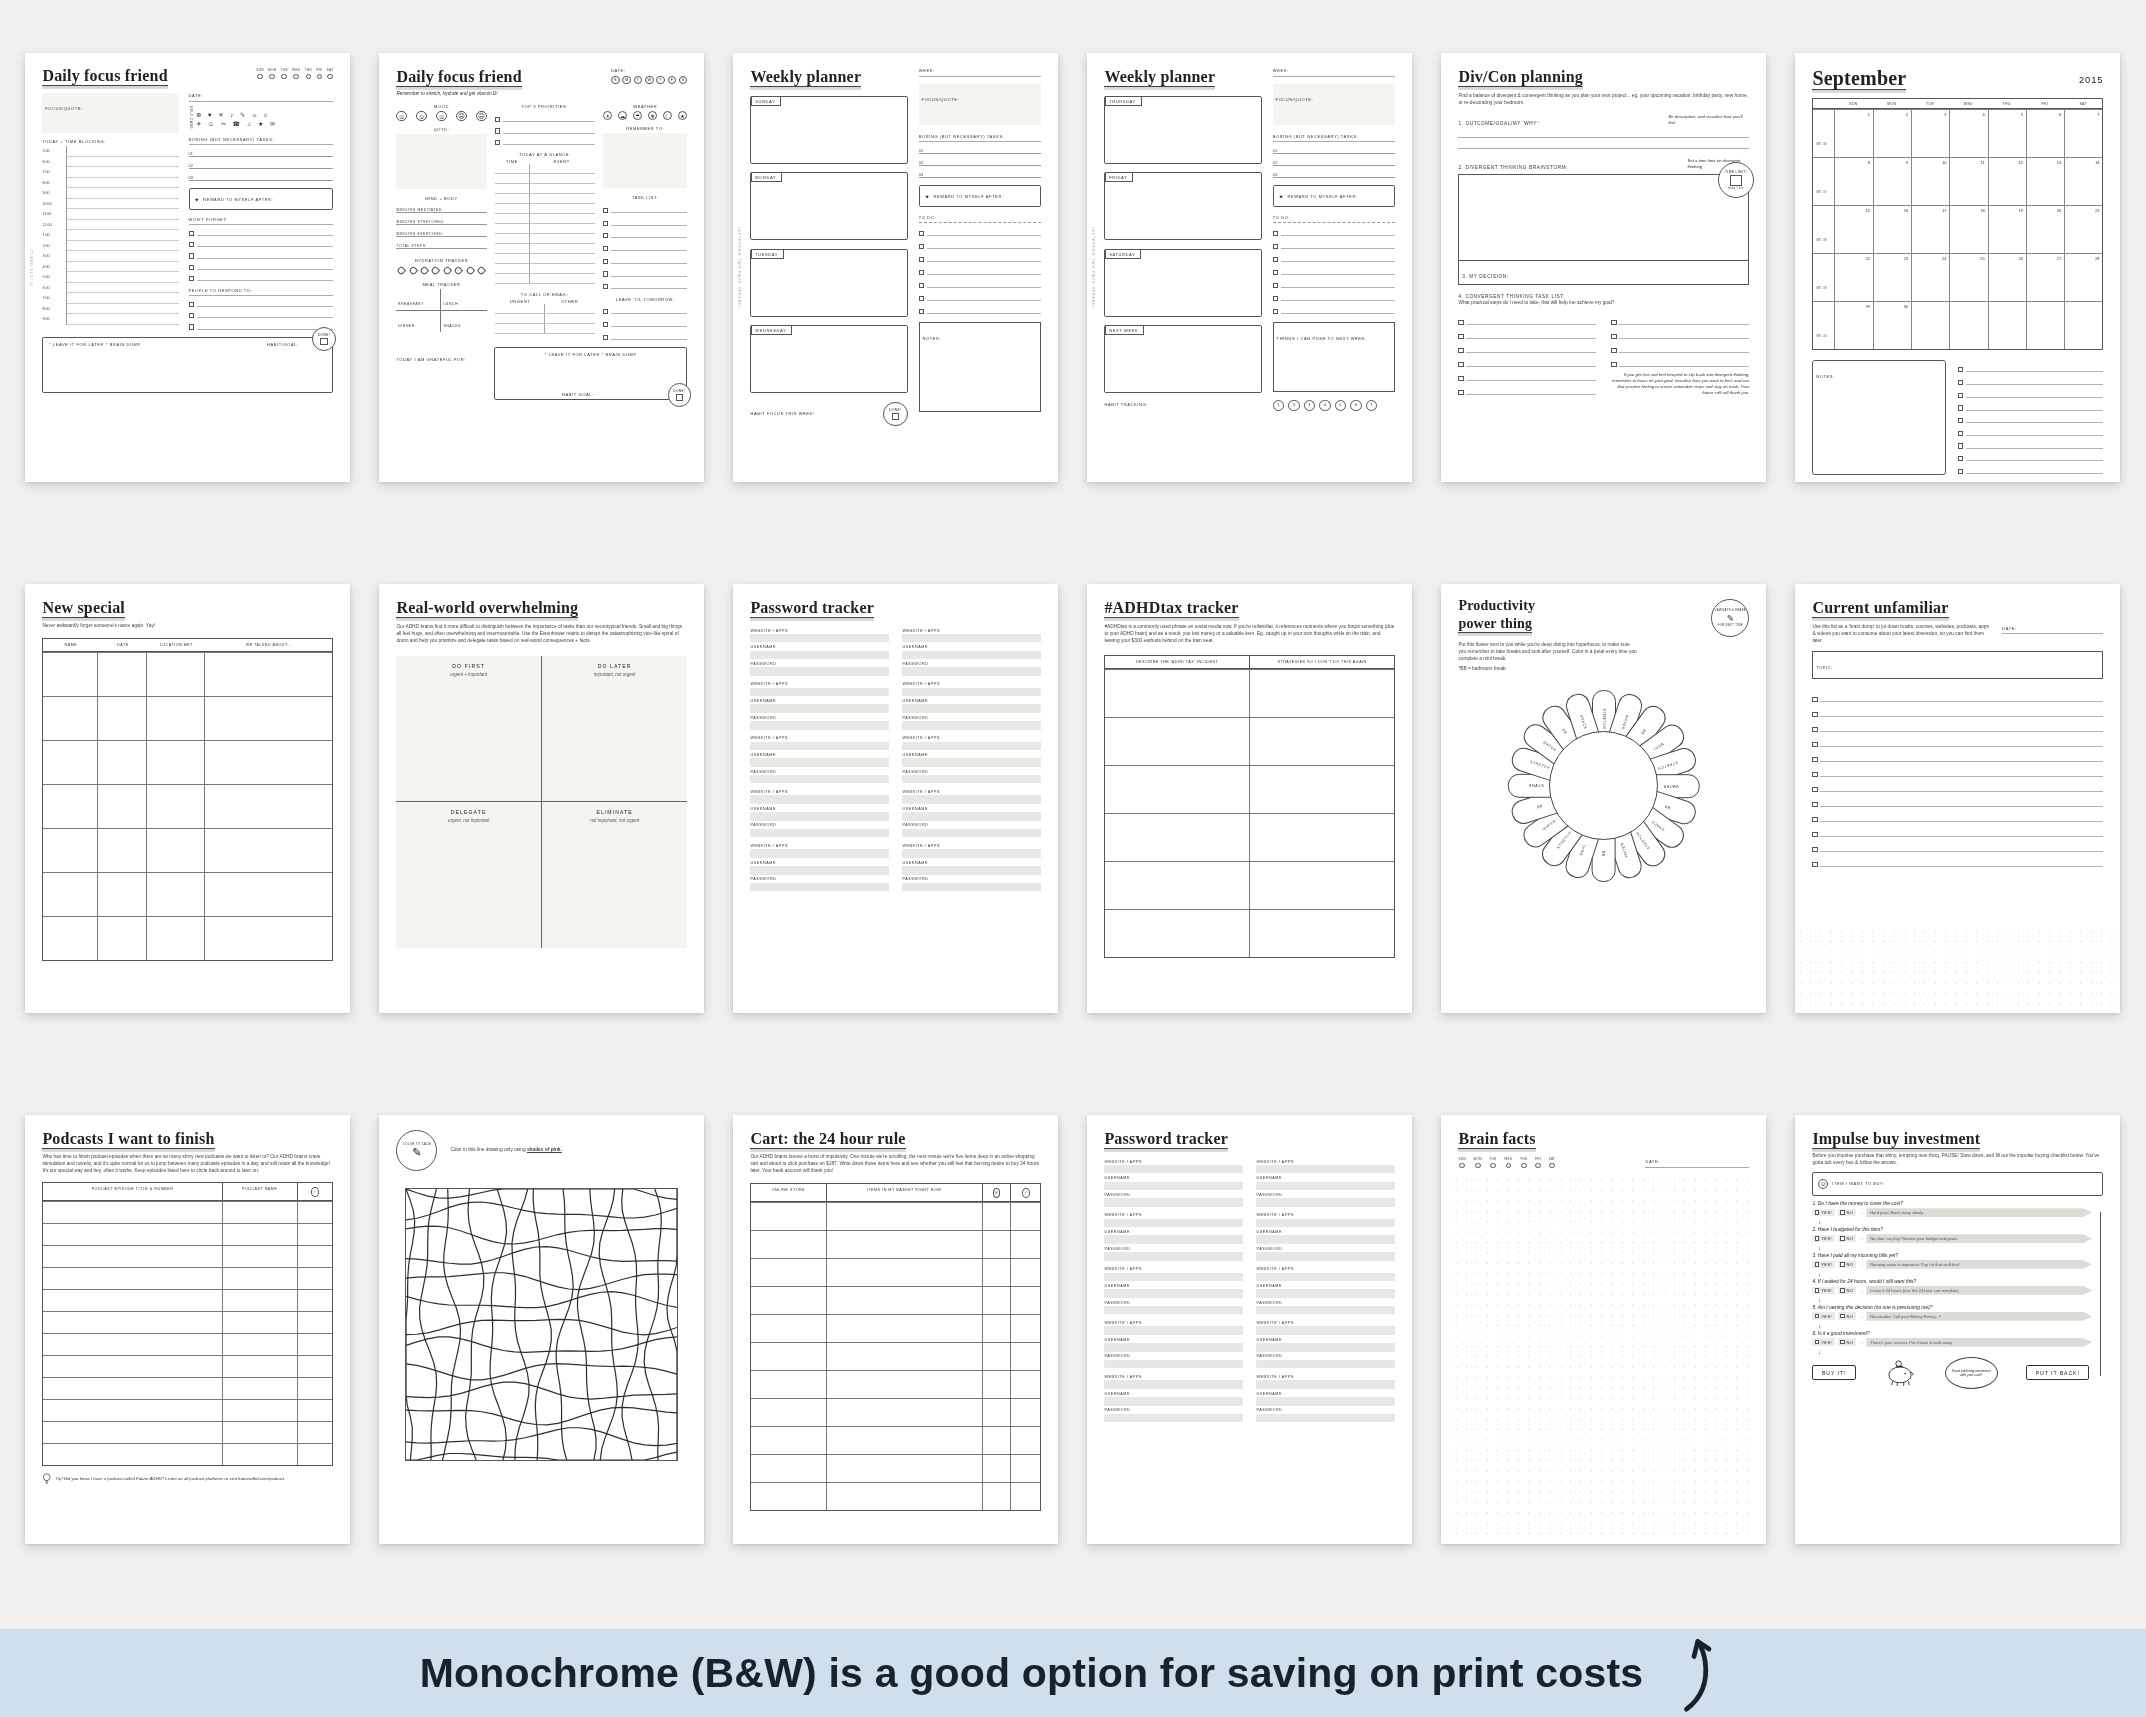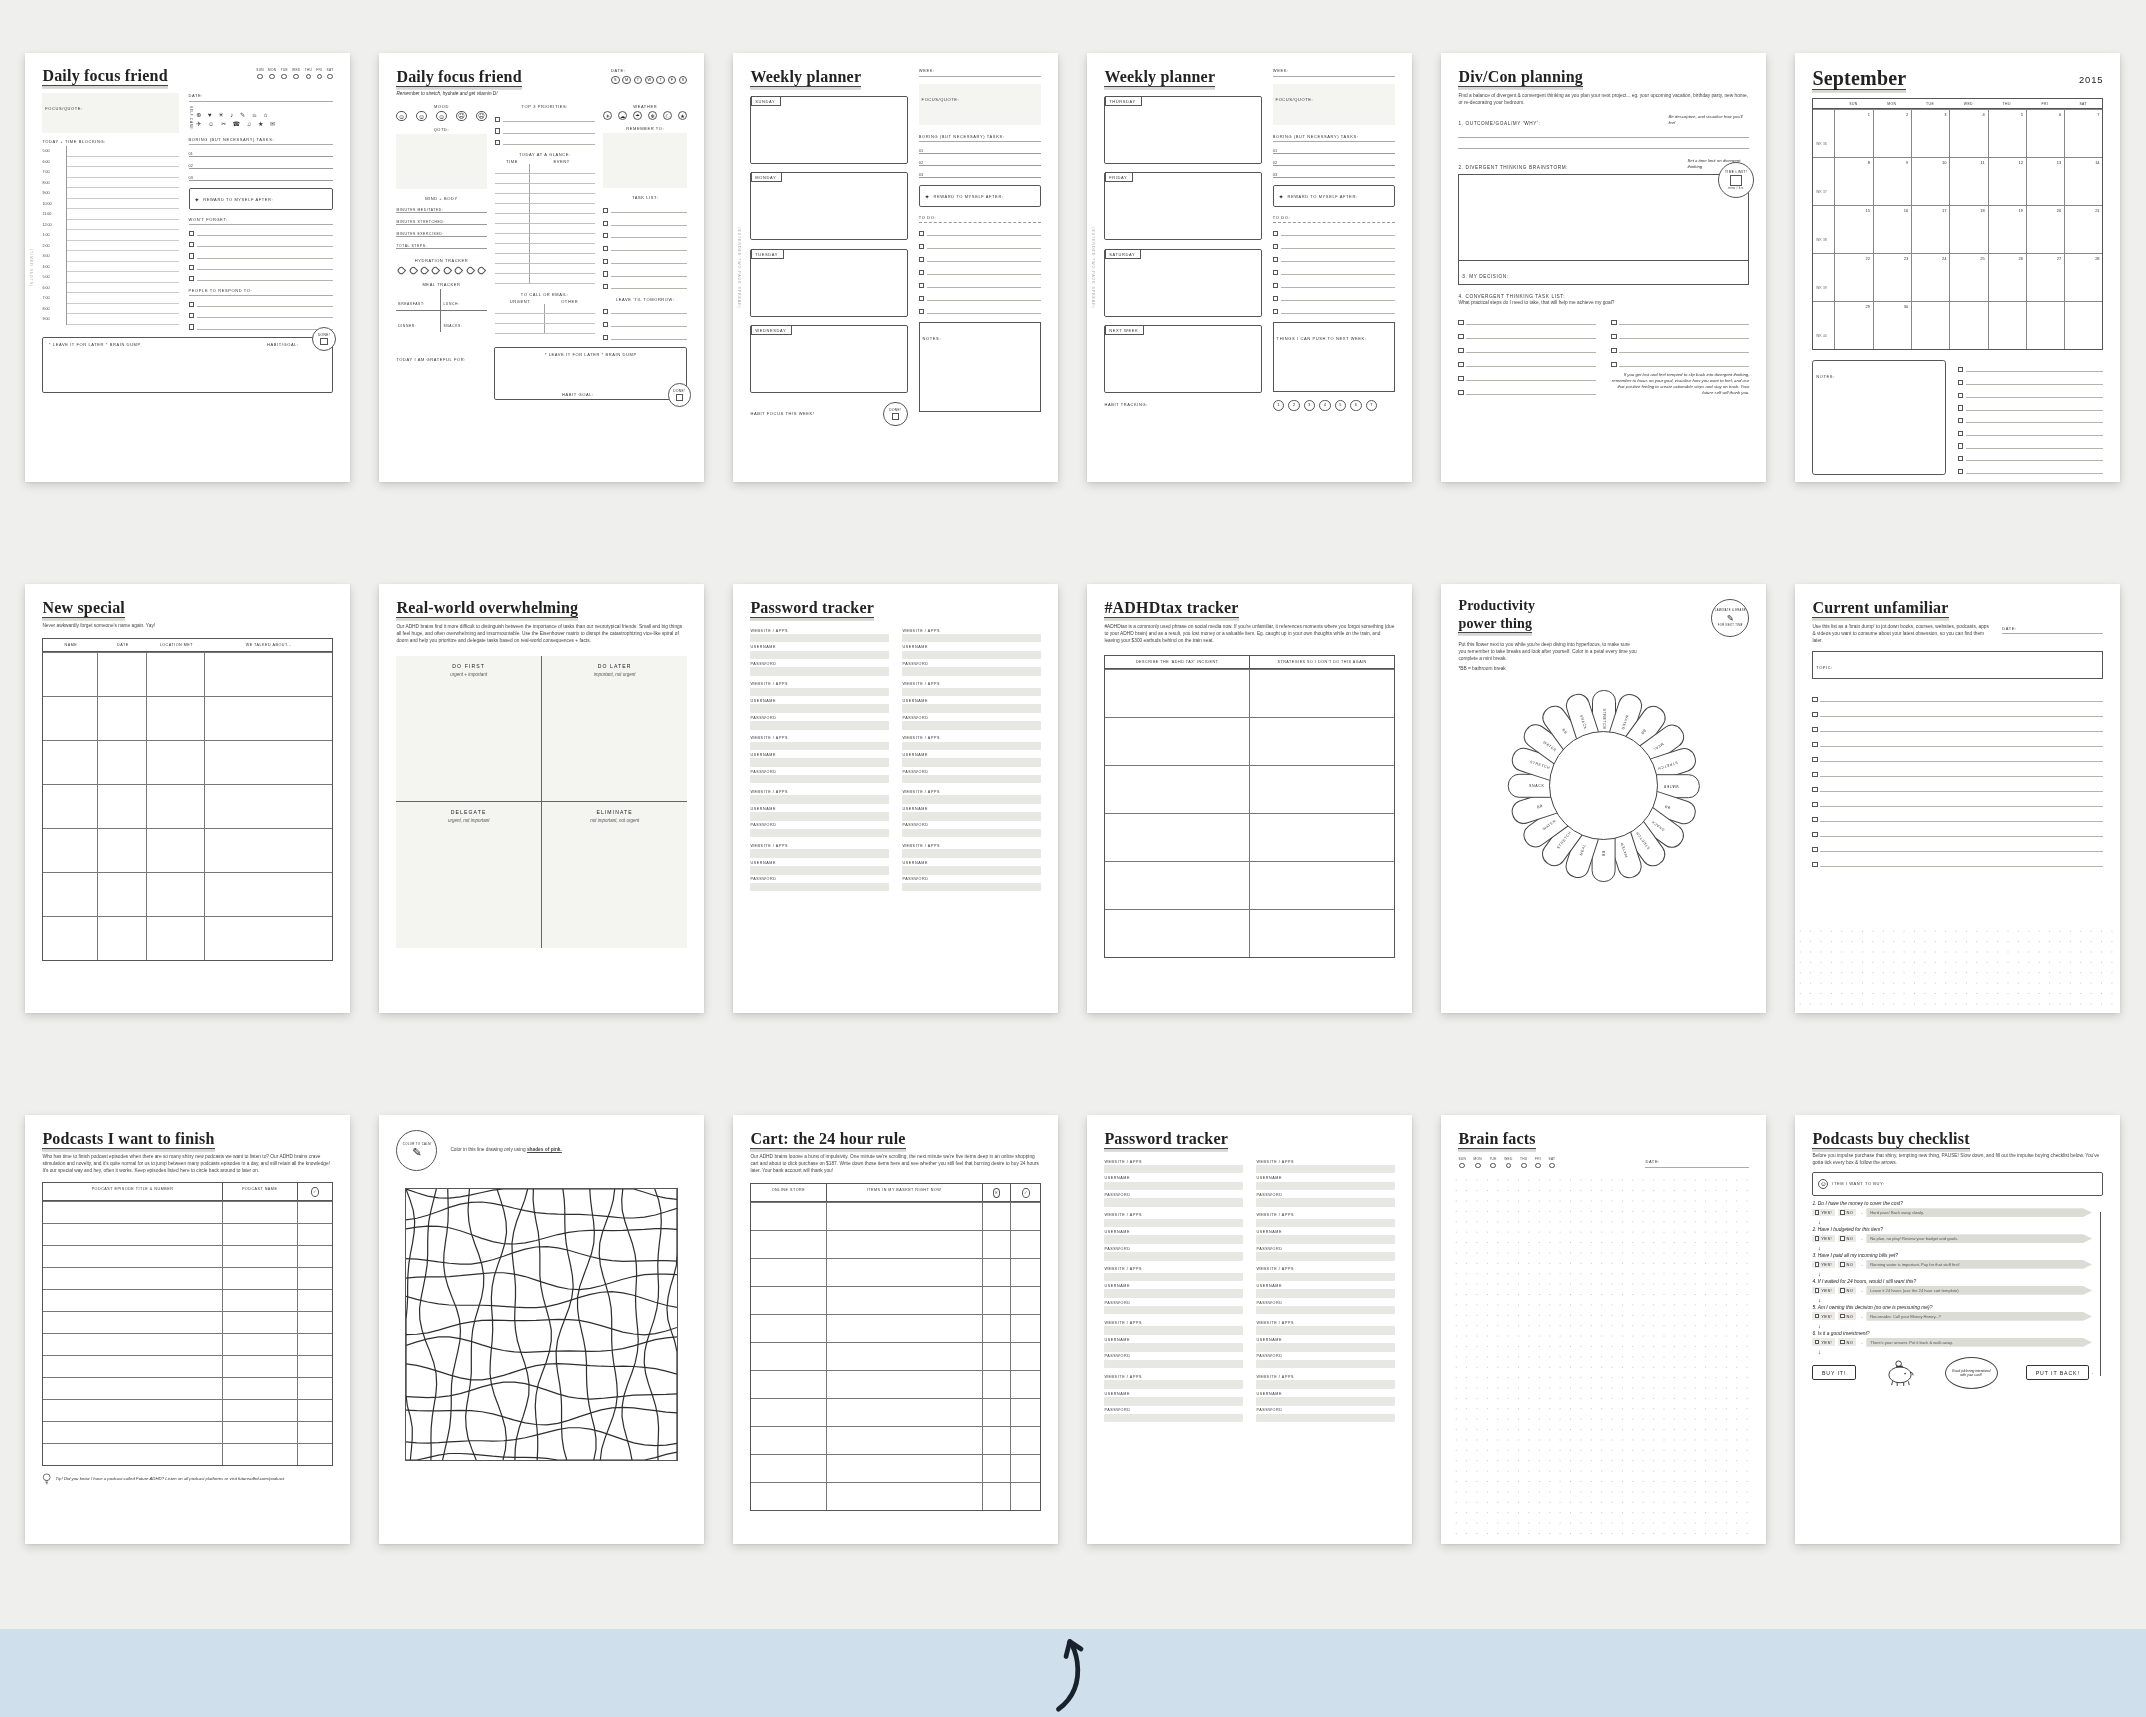--- a/index.html
+++ b/index.html
@@ -1504,21 +1504,21 @@
           <span class="dlab">SAT</span>
           <span class="dcirc"></span>
         </div>
         </div>
       <div class="lbl line" style="width:104px;padding-bottom:2.8px;">DATE:</div>
     </div>
     <div class="dots" style="position:absolute;left:9.4px;right:9.4px;top:60px;bottom:9.4px;"></div>
   </div>
 
   <div class="page">
-    <h1 class="ttl">Podcasts buy checklist</h1>
+    <h1 class="ttl">Impulse buy investment</h1>
     <p class="para" style="margin-top:3.8px;">Before you impulse purchase that shiny, tempting new thing, PAUSE! Slow down, and fill out the impulse buying checklist below. You've gotta tick every box &amp; follow the arrows.</p>
     <div class="box" style="border-radius:1.9px;height:24.5px;margin-top:4.7px;display:flex;align-items:center;gap:3.8px;padding:0 4.7px;">
       <span class="lcirc" style="width:10.4px;height:10.4px;font-size:6.6px;">☺</span>
       <span class="lbl">ITEM I WANT TO BUY:</span>
     </div>
     <div style="position:relative;margin-top:4.7px;">
       <div style="position:absolute;right:2.8px;top:11.3px;bottom:13px;border-right:0.9px solid #555;"></div>
       <div>
 
       <div class="iq" style="--i: 0;">
@@ -1633,18 +1633,19 @@
           <span class="btn">PUT IT BACK!</span>
           <span class="arr">←</span>
         </span>
       </div>
     </div>
   </div>
 
 </div>
 
 <div class="banner">
+  <h2>Monochrome (B&amp;W) is a good option for saving on print costs</h2>
   <svg width="49" height="79" viewBox="0 0 52 84">
     <path d="M10 80 Q34 62 30 30 Q28 16 22 8" fill="none" stroke="#18222c" stroke-width="5" stroke-linecap="round"></path>
     <path d="M22 8 L34 16 M22 8 L18 24" fill="none" stroke="#18222c" stroke-width="5" stroke-linecap="round"></path>
   </svg>
 </div>
 
 
 </body></html>

